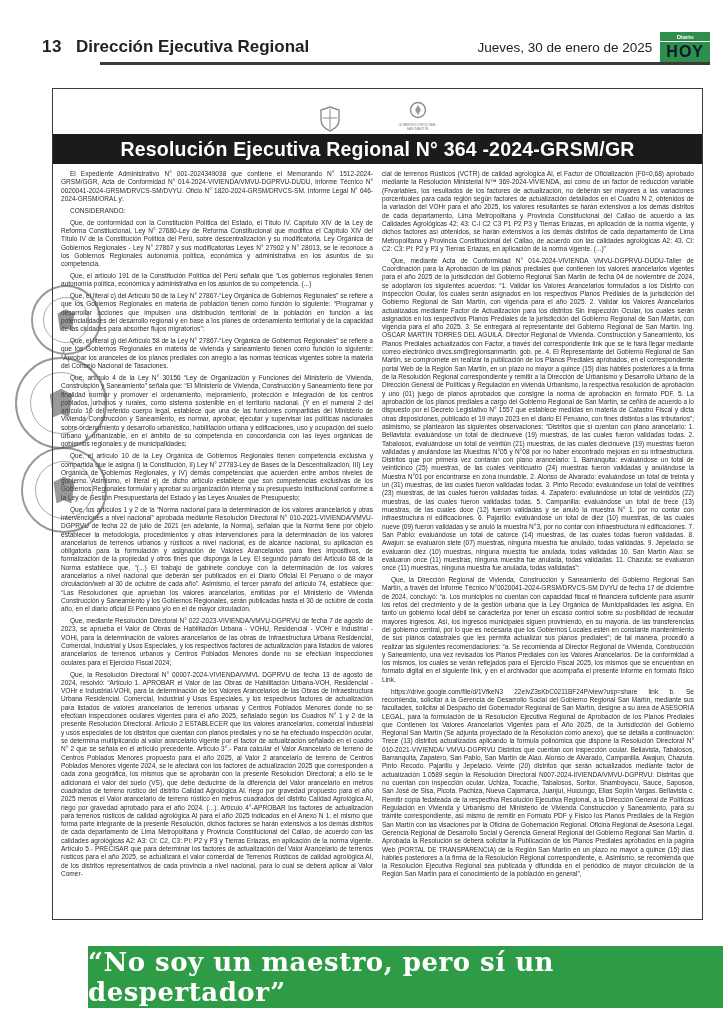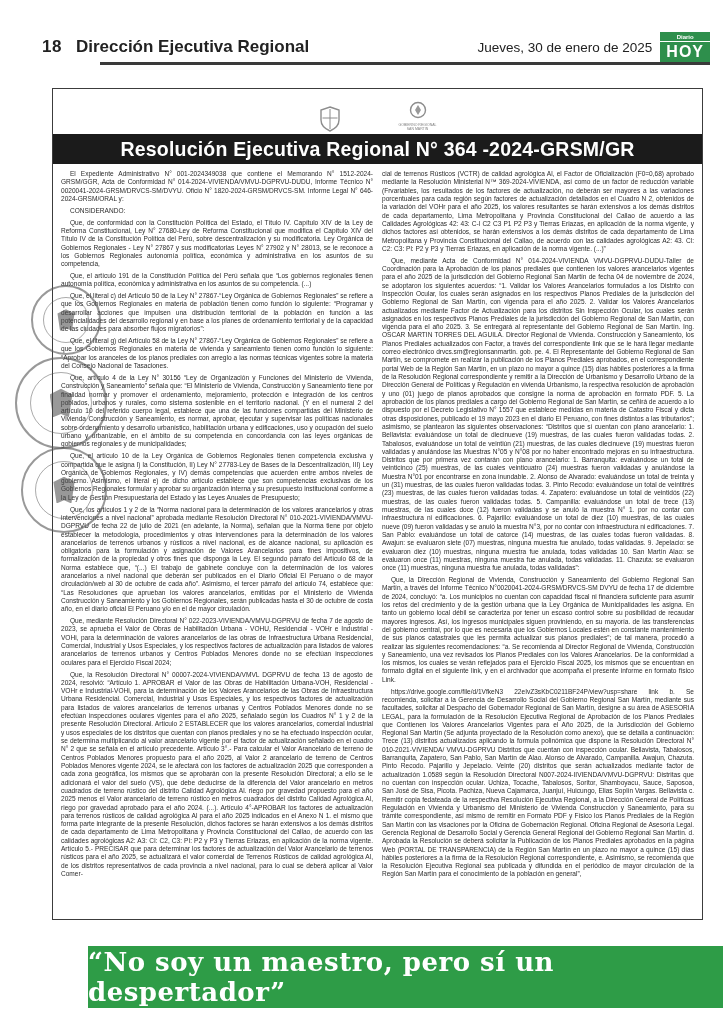--- a/index.html
+++ b/index.html
@@ -9,21 +9,21 @@
   .masthead{position:absolute;top:30px;left:14px;right:13px;height:34px;
             display:flex;justify-content:space-between;align-items:center;}
   .head-left{display:flex;align-items:baseline;gap:14px;padding-left:28px;}
   .page-num{font-size:17px;font-weight:bold;letter-spacing:.5px;}
   .section-title{font-size:17px;font-weight:bold;}
   .head-right{display:flex;align-items:center;gap:8px;}
   .issue-date{font-size:13.5px;font-weight:normal;}
   .logo{display:flex;flex-direction:column;align-items:stretch;line-height:1;}
   .logo-top{background:var(--green-logo,#2e8f4c);color:#fff;font-size:6px;font-weight:bold;
             text-align:center;padding:2px 2px 1px;}
-  .logo-main{background:var(--green-logo,#2e8f4c);color:#ffffff;font-size:16px;font-weight:bold;
+  .logo-main{background:var(--green-logo,#2e8f4c);color:#0f172a;font-size:16px;font-weight:bold;
              letter-spacing:1px;padding:2px 6px 3px;margin-top:1px;}
   .head-rule{position:absolute;top:62px;left:100px;right:13px;height:3px;background:#3a3a3a;}
   
   .doc-box{position:absolute;top:88px;left:52px;width:651px;height:832px;
            border:1.5px solid #3c3c3c;background:#fff;box-sizing:border-box;overflow:visible;}
   .seal-row{height:40px;display:flex;justify-content:center;align-items:flex-end;gap:58px;padding-top:3px;}
   .seal{display:flex;flex-direction:column;align-items:center;opacity:.75;}
   .seal svg{display:block;}
   .seal-caption{font-size:3.5px;color:#555;text-align:center;line-height:1.1;margin-top:1px;white-space:pre-line;}
   .title-bar{height:30px;background:#1b1b1b;color:#fff;display:flex;align-items:center;justify-content:center;
@@ -47,21 +47,21 @@
           background:var(--green-banner,#2e9c47);display:flex;align-items:center;justify-content:center;}
   .banner span{color:#fff;font-family:"DejaVu Serif",serif;font-weight:bold;font-size:26px;letter-spacing:.5px;}
 </style>
 </head>
 <body>
 
 <div class="page">
 
   <header class="masthead">
     <div class="head-left">
-      <span class="page-num">18</span>
+      <span class="page-num">13</span>
       <span class="section-title">Dirección Ejecutiva Regional</span>
     </div>
     <div class="head-right">
       <span class="issue-date">Jueves, 30 de enero  de 2025</span>
       <div class="logo">
         <span class="logo-top">Diario</span>
         <span class="logo-main">HOY</span>
       </div>
     </div>
   </header>

